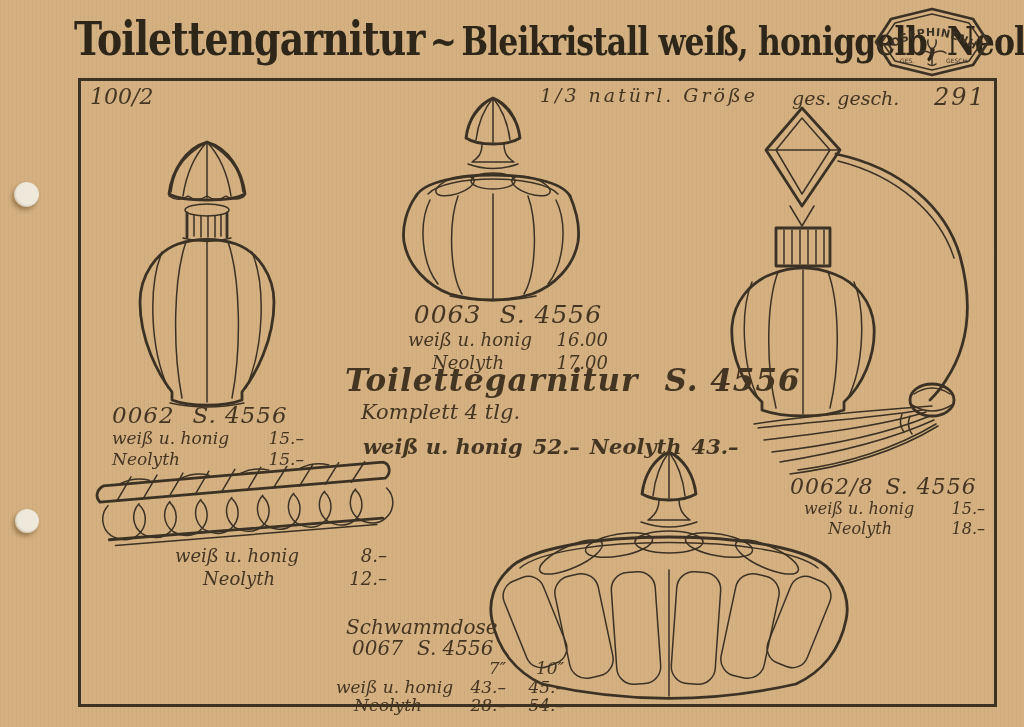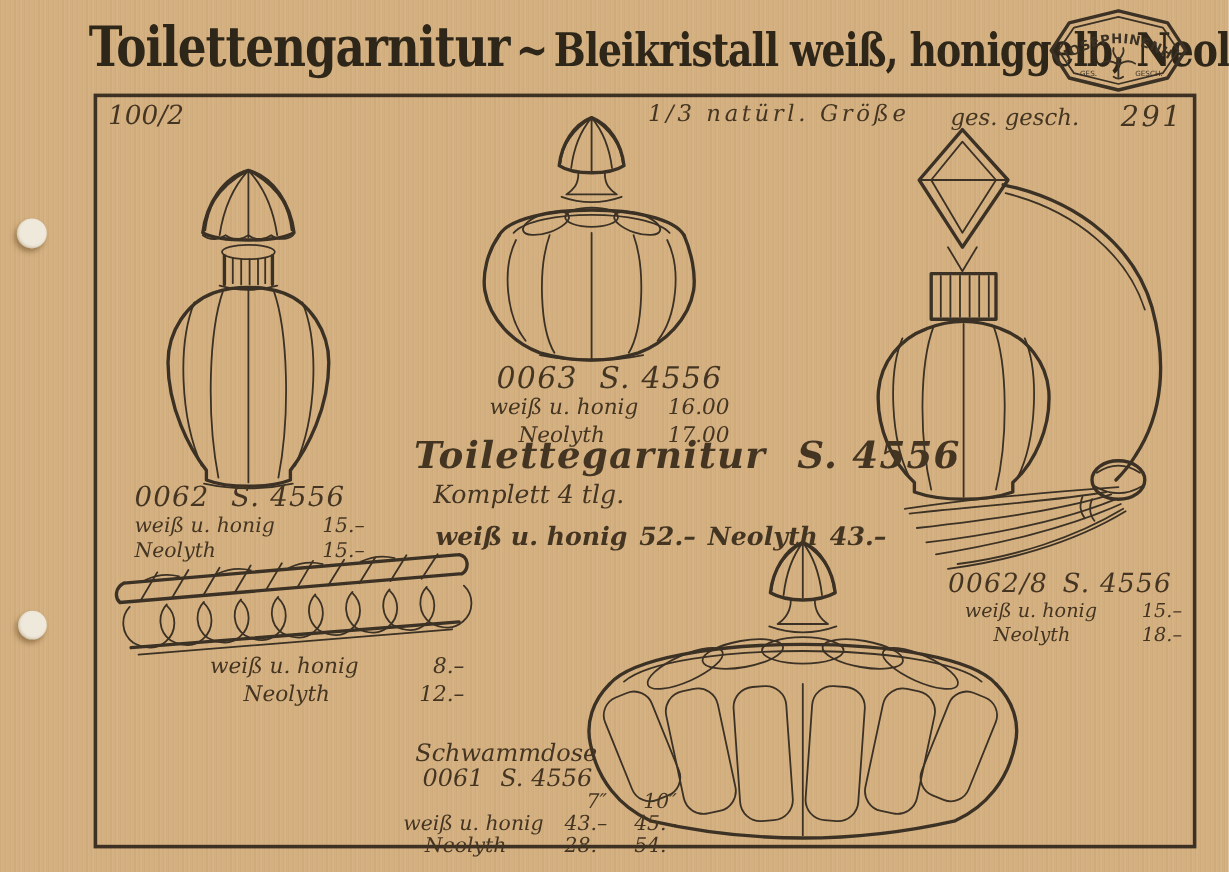--- a/index.html
+++ b/index.html
@@ -224,21 +224,21 @@
     </div>
     <div class="price-row" style="font-size:18px;padding-left:28px;">
       <span>Neolyth</span>
         <span>12.–</span>
     </div>
   </div>
 
   <div class="abs hand" style="left:336px;top:617px;width:230px;line-height:1.05;">
     <div style="font-size:20px;padding-left:10px;">Schwammdose</div>
     <div style="font-size:20px;padding-left:16px;white-space:nowrap;">
-      <span style="margin-right:14px;">0061</span><span>S. 4556</span>
+      <span style="margin-right:14px;">0067</span><span>S. 4556</span>
     </div>
     <div class="sd-grid">
       <span></span>
       <span class="r">7″</span>
       <span class="r">10″</span>
     </div>
     <div class="sd-grid">
       <span>weiß u. honig</span>
       <span class="r">43.–</span>
       <span class="r">45.–</span>

